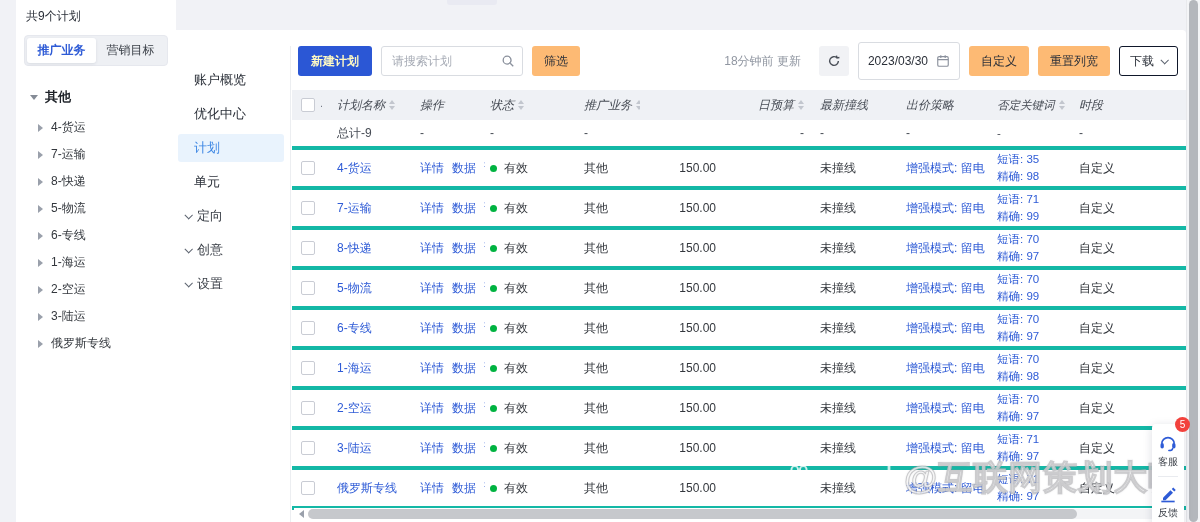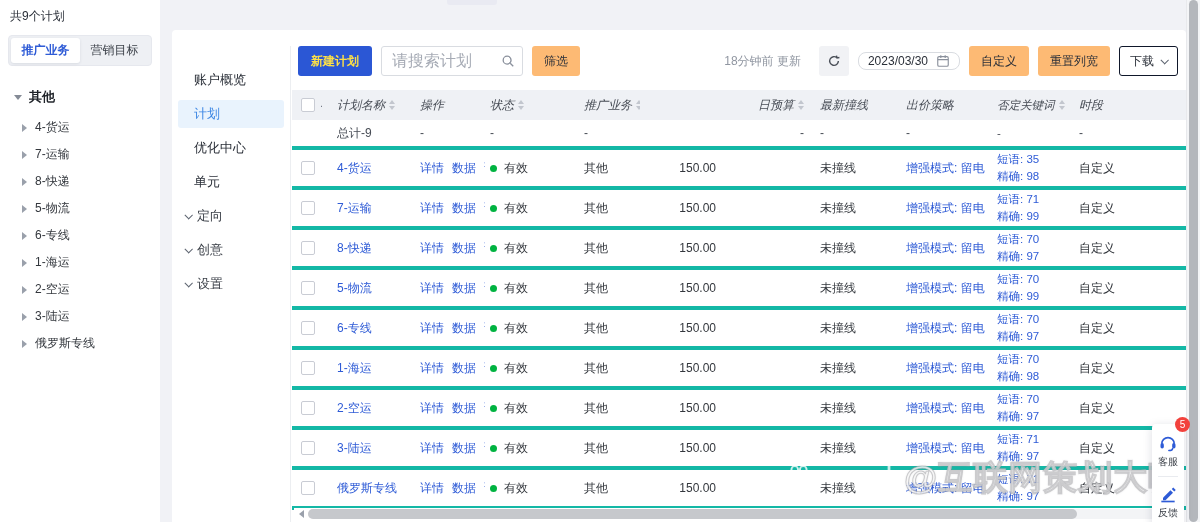--- a/index.html
+++ b/index.html
@@ -3,21 +3,21 @@
 <meta charset="utf-8">
 <style>
   * { margin:0; padding:0; box-sizing:border-box; }
   html,body { width:1200px; height:522px; overflow:hidden; }
   body {
     font-family:"Liberation Sans","DejaVu Sans",sans-serif;
     background:#f1f2f6; position:relative; font-size:12px; color:#33373d;
   }
 
   
-  .left-sidebar{position:absolute;left:0;top:0;width:160px;height:100%;background:#fff;z-index:2;padding:6px 8px;}
+  .left-sidebar{position:absolute;left:16px;top:0;width:160px;height:100%;background:#fff;z-index:2;padding:6px 8px;}
   .plan-count{font-size:12px;color:#2a2f38;padding:2px 2px 10px 2px;}
   .seg-box{display:flex;background:#eef0f4;border:1px solid #e6e8ee;border-radius:4px;padding:2px;margin-bottom:18px;}
   .seg{flex:1;text-align:center;padding:4px 0;border-radius:3px;color:#3a3f47;cursor:pointer;font-size:12px;}
   .seg.active{background:#fff;color:#2e5bd6;box-shadow:0 1px 3px rgba(30,40,70,.10);font-weight:bold;}
   .tree-root{display:flex;align-items:center;gap:7px;padding:4px 2px 8px 6px;font-weight:bold;font-size:13px;color:#1f2329;}
   .tree-item{display:flex;align-items:center;gap:8px;padding:5px 2px 5px 14px;color:#33373d;cursor:pointer;font-size:12px;}
   .tri-down{width:0;height:0;border-left:4px solid transparent;border-right:4px solid transparent;border-top:5px solid #858b96;}
   .tri-right{width:0;height:0;border-top:4px solid transparent;border-bottom:4px solid transparent;border-left:5px solid #9aa0ab;flex:0 0 auto;}
 
   
@@ -27,32 +27,32 @@
   .nav-item .nav-label{pointer-events:none;}
   .nav-item.group{padding-left:7px;gap:6px;color:#3a3f47;}
   .nav-item.selected{background:#e9f3fd;color:#3c86e4;}
   .chev{display:inline-block;width:6px;height:6px;border-right:1.4px solid #5f6672;border-bottom:1.4px solid #5f6672;transform:rotate(45deg) translateY(-1px);}
   .chev.small{width:5px;height:5px;margin-left:2px;}
 
   
   .content{position:absolute;left:120px;right:0;top:0;bottom:0;}
   .toolbar{display:flex;align-items:center;height:30px;margin:16px 8px 0 6px;}
   .btn{height:30px;border:none;border-radius:3px;font-size:12px;cursor:pointer;font-family:inherit;color:#2a2f38;display:inline-flex;align-items:center;justify-content:center;}
-  .btn-primary{background:#2b57d5;color:#fde047;padding:0 13px;font-weight:bold;}
+  .btn-primary{background:#2b57d5;color:#fef9c3;padding:0 13px;font-weight:bold;}
   .btn-gray{background:#fdba74;padding:0 12px;}
   .btn-outline{background:#fff;border:1px solid #0f172a;padding:0 10px;gap:7px;}
   .search-box{position:relative;margin-left:9px;}
-  .search-input{width:142px;height:30px;border:1px solid #d9dce1;border-radius:3px;padding:0 28px 0 10px;font-size:16px;color:#33373d;font-family:inherit;outline:none;}
+  .search-input{width:142px;height:30px;border:1px solid #d9dce1;border-radius:3px;padding:0 28px 0 10px;font-size:12px;color:#33373d;font-family:inherit;outline:none;}
   .search-input::placeholder{color:#a6abb5;}
   .search-icon{position:absolute;right:8px;top:8px;}
   .filter-btn{margin-left:9px;}
   .toolbar-right{margin-left:auto;display:flex;align-items:center;}
   .updated{color:#9096a1;font-size:12px;margin-right:18px;}
   .icon-btn{width:30px;height:30px;background:#f1f2f5;border-radius:3px;display:flex;align-items:center;justify-content:center;cursor:pointer;}
-  .date-picker{display:flex;align-items:center;gap:8px;height:18px;border:1px solid #d9dce1;border-radius:8px;background:#fff;padding:0 9px;margin-left:9px;cursor:pointer;color:#2a2f38;}
+  .date-picker{display:flex;align-items:center;gap:8px;height:38px;border:1px solid #d9dce1;border-radius:3px;background:#fff;padding:0 9px;margin-left:9px;cursor:pointer;color:#2a2f38;}
   .toolbar-right .btn{margin-left:9px;}
 
   
   .table{margin-top:14px;}
   .t-row{display:grid;grid-template-columns:30px 88px 75px 75px 80px 172px 68px 110px 75px 1fr;align-items:center;height:40px;border-bottom:4px solid #14b8a6;}
   .t-head{background:#eff1f5;height:30px;border-bottom:none;color:#474c55;font-style:italic;}
   .summary{height:30px;color:#474c55;}
   .cell{overflow:hidden;white-space:nowrap;}
   .c0{padding-left:9px;display:flex;align-items:center;gap:5px;}
   .c1{padding-left:15px;}
@@ -152,25 +152,25 @@
         <span class="tree-label">俄罗斯专线</span>
       </div>
     </div>
 </aside>
 
 <div class="card">
   <nav class="side-nav">
       <div class="nav-item">
         <span class="nav-label">账户概览</span>
       </div>
+      <div class="nav-item">
+        <span class="nav-label">优化中心</span>
+      </div>
       <div class="nav-item selected">
         <span class="nav-label">计划</span>
-      </div>
-      <div class="nav-item">
-        <span class="nav-label">优化中心</span>
       </div>
       <div class="nav-item">
         <span class="nav-label">单元</span>
       </div>
       <div class="nav-item group">
         <i class="chev"></i>
         <span class="nav-label">定向</span>
       </div>
       <div class="nav-item group">
         <i class="chev"></i>

